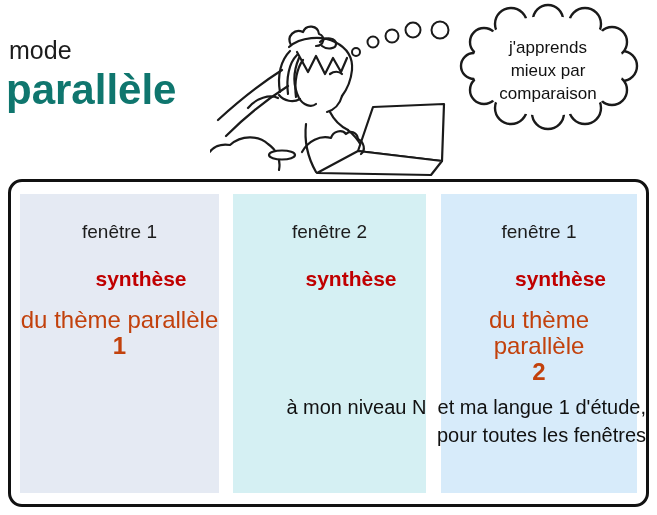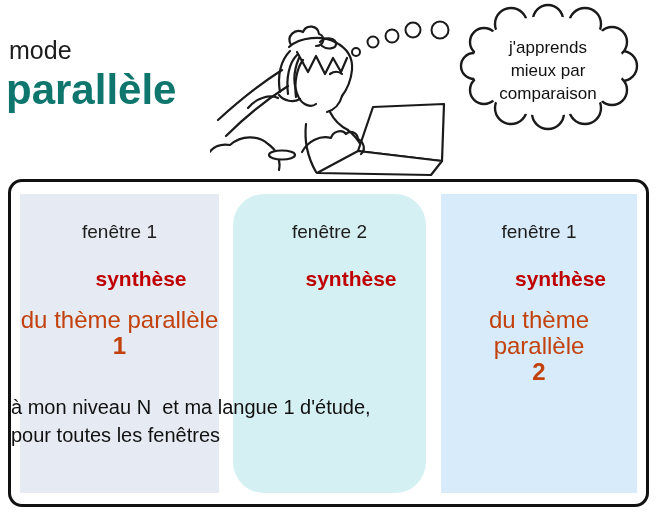--- a/index.html
+++ b/index.html
@@ -20,28 +20,28 @@
   }
   .panel{
     position:absolute;left:8px;top:179px;width:635px;height:322px;
     border:3px solid #111;border-radius:14px;background:#fff;
   }
   .col{
     position:absolute;top:12px;height:299px;display:flex;flex-direction:column;
     align-items:center;text-align:center;padding-top:27px;box-sizing:border-box;
   }
   .col-1{left:9px;width:199px;background:#E5EAF3;}
-  .col-2{left:222px;width:193px;background:#D5F0F3;border-radius:31px;}
+  .col-2{left:222px;width:193px;background:#D5F0F3;}
   .col-3{left:430px;width:196px;background:#D7EBFA;}
   .win-label{font-size:19px;color:#1c1c1c;margin-bottom:24px;}
   .emph-label{font-size:21px;font-weight:bold;color:#C00000;margin-bottom:16px;margin-left:43px;}
   .desc-line{font-size:24px;color:#c2410c;line-height:26px;}
   .col-1 .desc-line2,.col-3 .desc-line2{font-weight:bold;}
   .panel-footer{
-    position:absolute;left:0;width:100%;text-align:left;font-size:20px;
+    position:absolute;left:0;width:100%;text-align:right;font-size:20px;
     color:#111;z-index:5;white-space:pre;
   }
   .footer-line1{top:214px;}
   .footer-line2{top:242px;}
 </style>
 </head>
 <body>
 
 <div class="slide">
 

